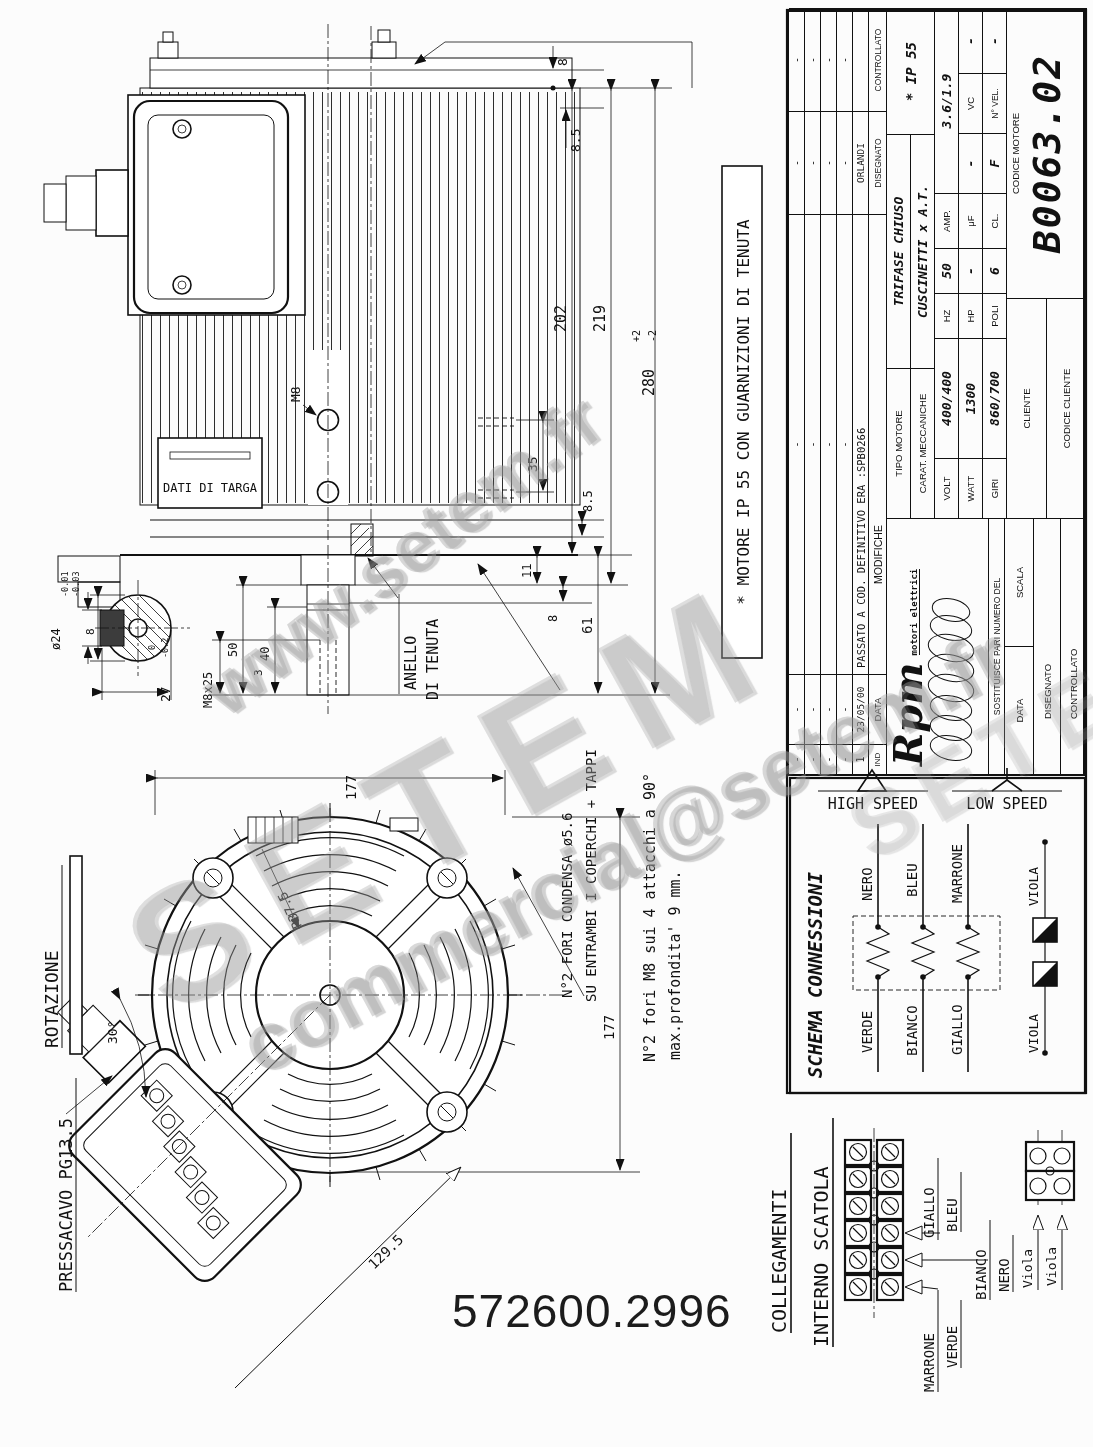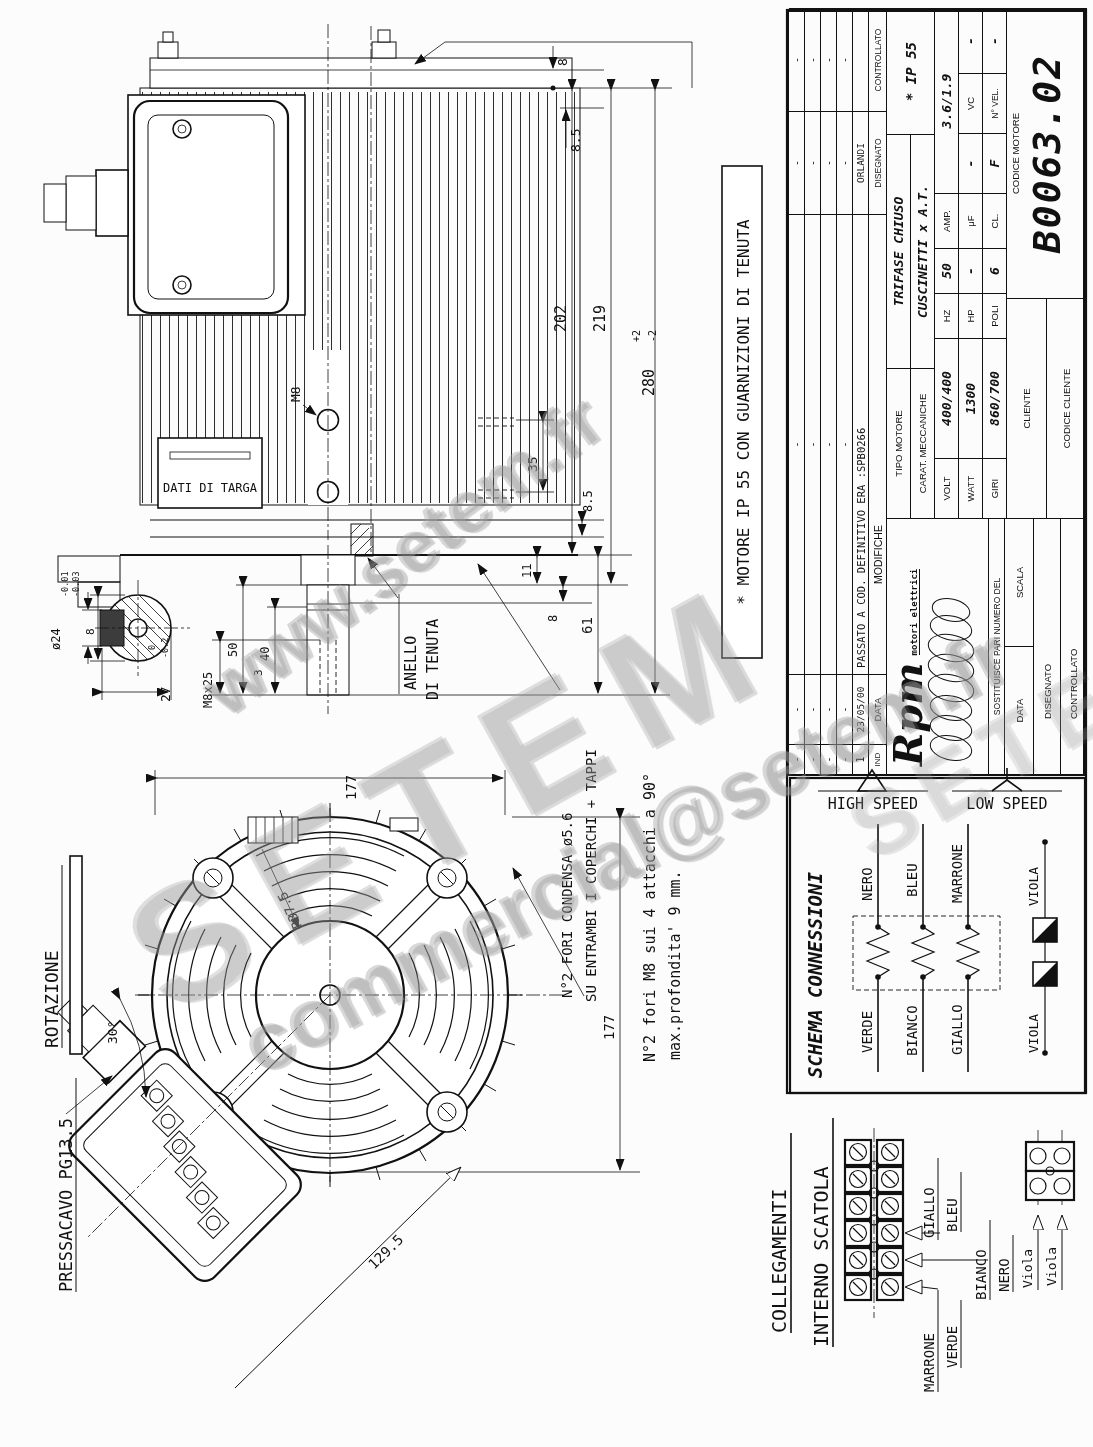--- a/index.html
+++ b/index.html
@@ -519,18 +519,19 @@
 
       <div class="cell lbl" style="left:256px;top:218px;width:220px;height:40px">CLIENTE</div>
       <div class="cell lbl" style="left:256px;top:258px;width:220px;height:40px">CODICE CLIENTE</div>
       <div class="cell" style="left:476px;top:218px;width:290px;height:80px;flex-direction:column;justify-content:flex-start;padding-top:3px">
         <div class="lbl">CODICE MOTORE</div>
         <div style="font-style:italic;font-weight:bold;font-size:38px;letter-spacing:2px;margin-top:4px">B0063.02</div>
       </div>
     </div>
   </div>
 
+  <div class="pn">572600.2996</div>
 
   <div class="wm" style="left:185px;top:665px;font-size:74px;transform:rotate(-37deg)">www.setem.fr</div>
   <div class="wm" style="left:95px;top:885px;font-size:165px;letter-spacing:28px;transform:rotate(-29deg);opacity:.8">SETEM</div>
   <div class="wm" style="left:225px;top:1010px;font-size:82px;transform:rotate(-28deg)">commercial@setem.fr</div>
   <div class="wm" style="left:830px;top:790px;font-size:92px;letter-spacing:14px;transform:rotate(-30deg);opacity:.55">SETEM</div>
 </div>
 
 </body></html>

